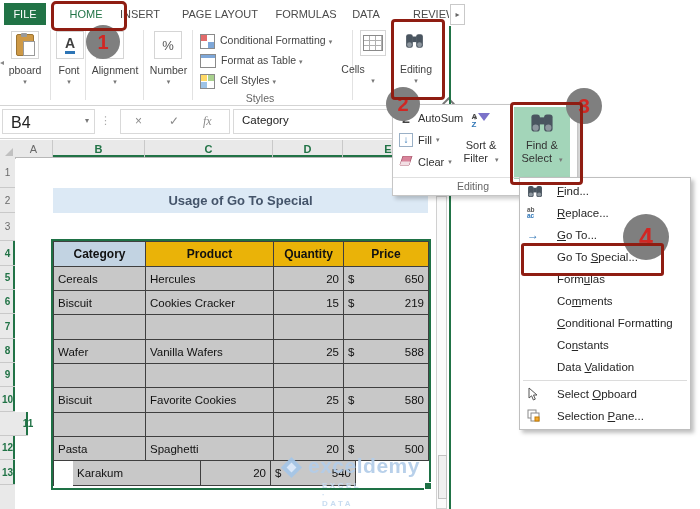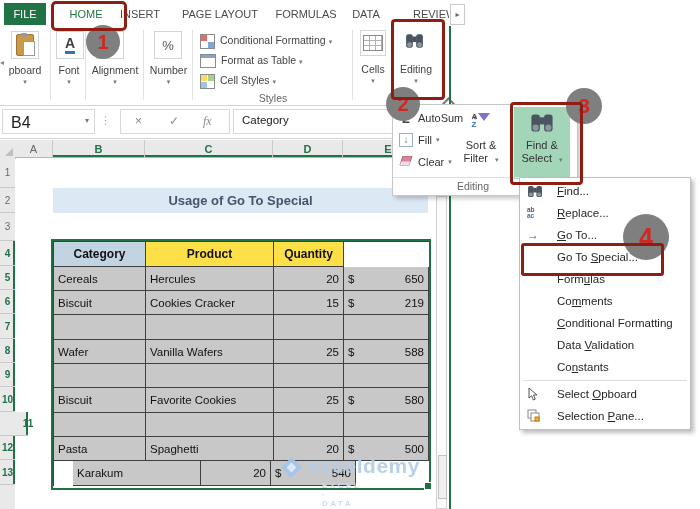--- a/index.html
+++ b/index.html
@@ -74,21 +74,21 @@
   .row-h.sel{color:#217346;font-weight:bold;box-shadow:inset -2px 0 0 #217346;}
   #rowfill{left:0;top:485px;width:15px;height:24px;background:#e9e9e9;}
 
   #title-cell{left:53px;top:188px;width:375px;height:25px;background:#DCE9F5;color:#44546A;
        font-size:13px;font-weight:bold;text-align:center;line-height:25px;}
 
   #xtable{left:53px;top:241px;width:375px;border-top:1px solid #3f3f3f;border-left:1px solid #3f3f3f;box-sizing:content-box;}
   .trow{display:flex;}
   .tcell{box-sizing:border-box;border-right:1px solid #3f3f3f;border-bottom:1px solid #3f3f3f;
        font-size:11.5px;color:#111;display:flex;align-items:center;overflow:hidden;}
-  .thead .tcell{background:#fde047;font-weight:bold;font-size:12px;justify-content:center;}
+  .thead .tcell{background:#eab308;font-weight:bold;font-size:12px;justify-content:center;}
   .thead .tcell.active{background:#C2D3E2;}
   .tbody .tcell{background:#C8C8C8;padding:0 4px;}
   .tcell.qty{justify-content:flex-end;}
   .tcell.price{justify-content:space-between;}
   #sel-border{left:51px;top:239px;width:376px;height:247px;border:2px solid #1E7145;pointer-events:none;z-index:10;}
   #sel-handle{left:424px;top:482px;width:6px;height:6px;background:#1E7145;border:1px solid #fff;z-index:11;}
 
   #vscroll{left:436px;top:196px;width:11px;height:313px;background:#fbfbfb;border:1px solid #d0d0d0;box-sizing:border-box;}
   #vthumb{left:1px;top:258px;width:7px;height:42px;background:#f0f0f0;border:1px solid #c2c2c2;position:absolute;}
   #win-edge{left:449px;top:26px;width:2px;height:483px;background:#217346;}
@@ -194,26 +194,26 @@
 
     <div class="styles-item" style="top:5px">
       <span class="cf-ic" style="display:inline-block;vertical-align:middle;"></span><span class="lbl">Conditional Formatting</span><span class="mini-arrow">▾</span>
     </div>
     <div class="styles-item" style="top:25px">
       <span class="grid-ic" style="display:inline-block;vertical-align:middle;"></span><span class="lbl">Format as Table</span><span class="mini-arrow">▾</span>
     </div>
     <div class="styles-item" style="top:45px">
       <span class="cs-ic" style="display:inline-block;vertical-align:middle;"></span><span class="lbl">Cell Styles</span><span class="mini-arrow">▾</span>
     </div>
-    <div class="caption" style="left:194px;width:158px">Styles</div>
+    <div class="caption" style="left:181px;width:158px">Styles</div>
 
     <div class="icon-box" style="left:360px;top:4px;width:24px;height:24px;">
       <span class="cells-ic"></span>
     </div>
-    <div class="grp-label" style="left:354px;width:38px;top:37px">Cells</div>
+    <div class="grp-label" style="left:334px;width:38px;top:37px">Cells</div>
     <div class="grp-arrow" style="left:354px;width:38px;top:51px">▾</div>
 
     <div class="icon-box" style="left:402px;top:4px;width:24px;height:24px;border:none;">
       <span class="bin-slot"><svg width="19" height="16" viewBox="0 0 17 14">
             <g fill="#4a5560">
               <rect x="1" y="1" width="6" height="12" rx="2"></rect>
               <rect x="10" y="1" width="6" height="12" rx="2"></rect>
               <rect x="6.5" y="3" width="4" height="5"></rect>
             </g>
             <circle cx="4" cy="10.3" r="2.2" fill="#8d969e"></circle>
@@ -266,20 +266,21 @@
     </div>
   <div class="abs" id="rowfill"></div>
 
   <div class="abs" id="title-cell">Usage of Go To Special</div>
 
   <div class="abs" id="xtable">
       <div class="trow thead">
         <div class="tcell active" style="width: 92px; height: 25px;">Category</div>
         <div class="tcell" style="width: 128px; height: 25px;">Product</div>
         <div class="tcell" style="width: 70px; height: 25px;">Quantity</div>
+        <div class="tcell" style="width: 85px; height: 25px;">Price</div>
       </div>
       <div class="trow tbody">
         <div class="tcell" style="width: 92px; height: 24px;">Cereals</div>
         <div class="tcell" style="width: 128px; height: 24px;">Hercules</div>
         <div class="tcell qty" style="width: 70px; height: 24px;">20</div>
         <div class="tcell price" style="width: 85px; height: 24px;">
           <span>$</span>
           <span>650</span>
         </div>
       </div>
@@ -441,25 +442,25 @@
       <div class="menu-item">
         <span class="mic"></span>
         <span><span>Co</span><span class="key">m</span><span>ments</span></span>
       </div>
       <div class="menu-item">
         <span class="mic"></span>
         <span><span></span><span class="key">C</span><span>onditional Formatting</span></span>
       </div>
       <div class="menu-item">
         <span class="mic"></span>
+        <span><span>Co</span><span class="key">n</span><span>stants</span></span>
+      </div>
+      <div class="menu-item">
+        <span class="mic"></span>
         <span><span>Data </span><span class="key">V</span><span>alidation</span></span>
-      </div>
-      <div class="menu-item">
-        <span class="mic"></span>
-        <span><span>Co</span><span class="key">n</span><span>stants</span></span>
       </div>
       <div class="menu-sep"></div>
       <div class="menu-item">
         <span class="mic">
           <svg width="11" height="14" viewBox="0 0 11 14">
             <path d="M2 1 L2 11 L4.6 8.8 L6.4 13 L8.3 12.1 L6.5 8 L10 8 Z" fill="#fff" stroke="#555" stroke-width="1"></path>
           </svg>
         </span>
         <span><span>Select </span><span class="key">O</span><span>pboard</span></span>
       </div>

